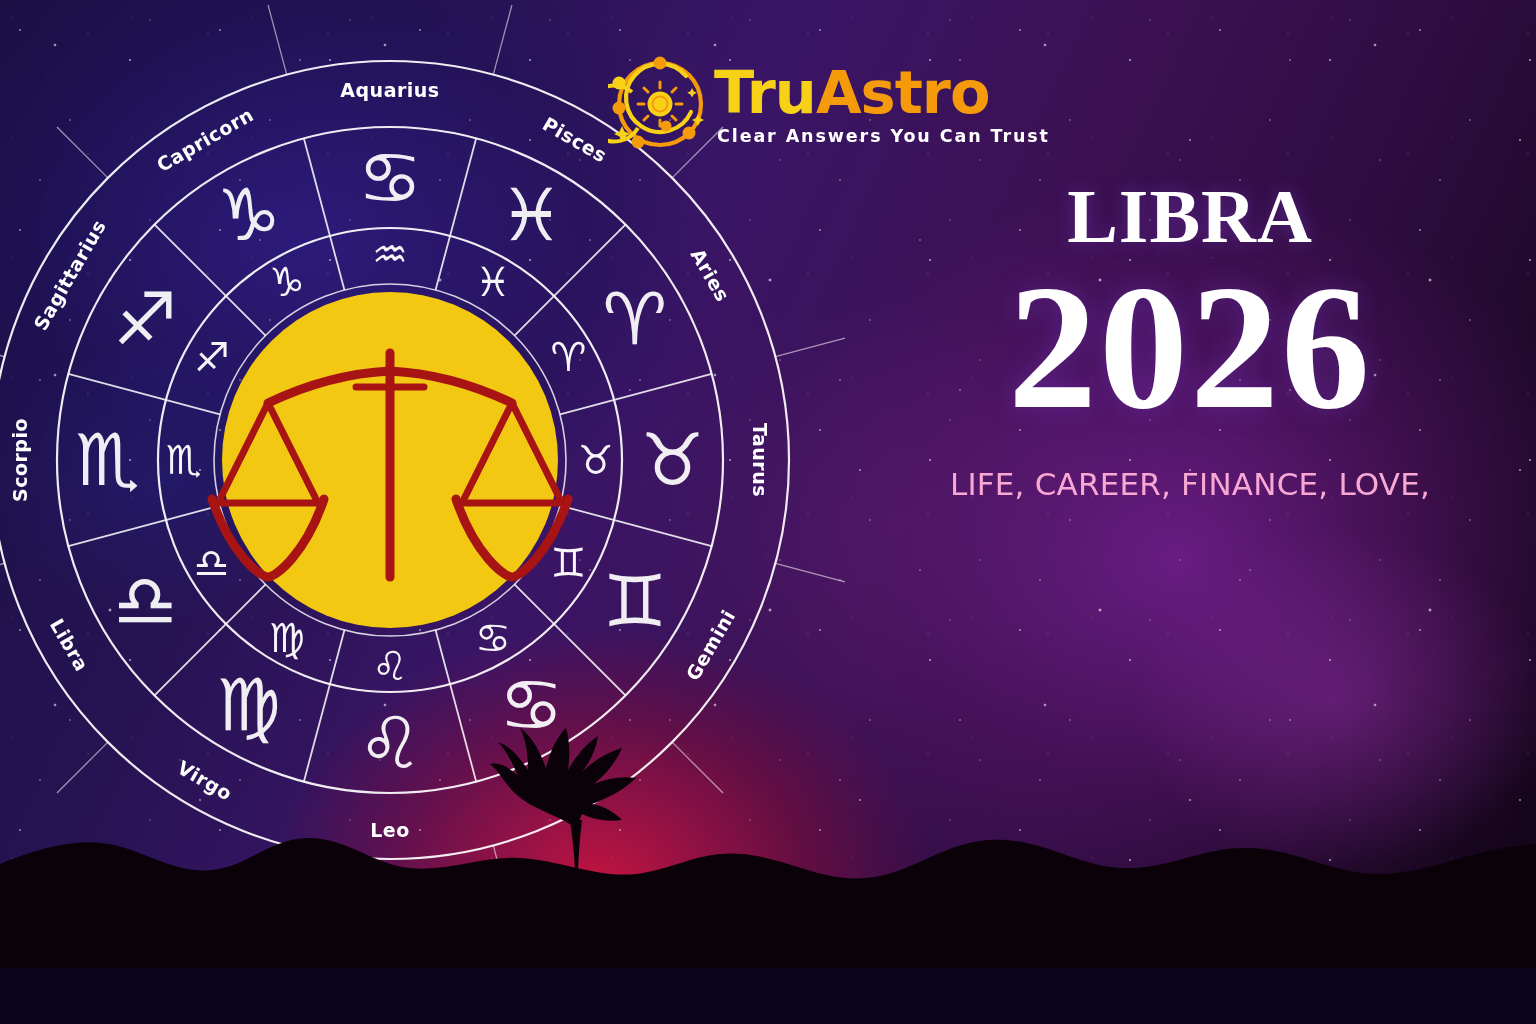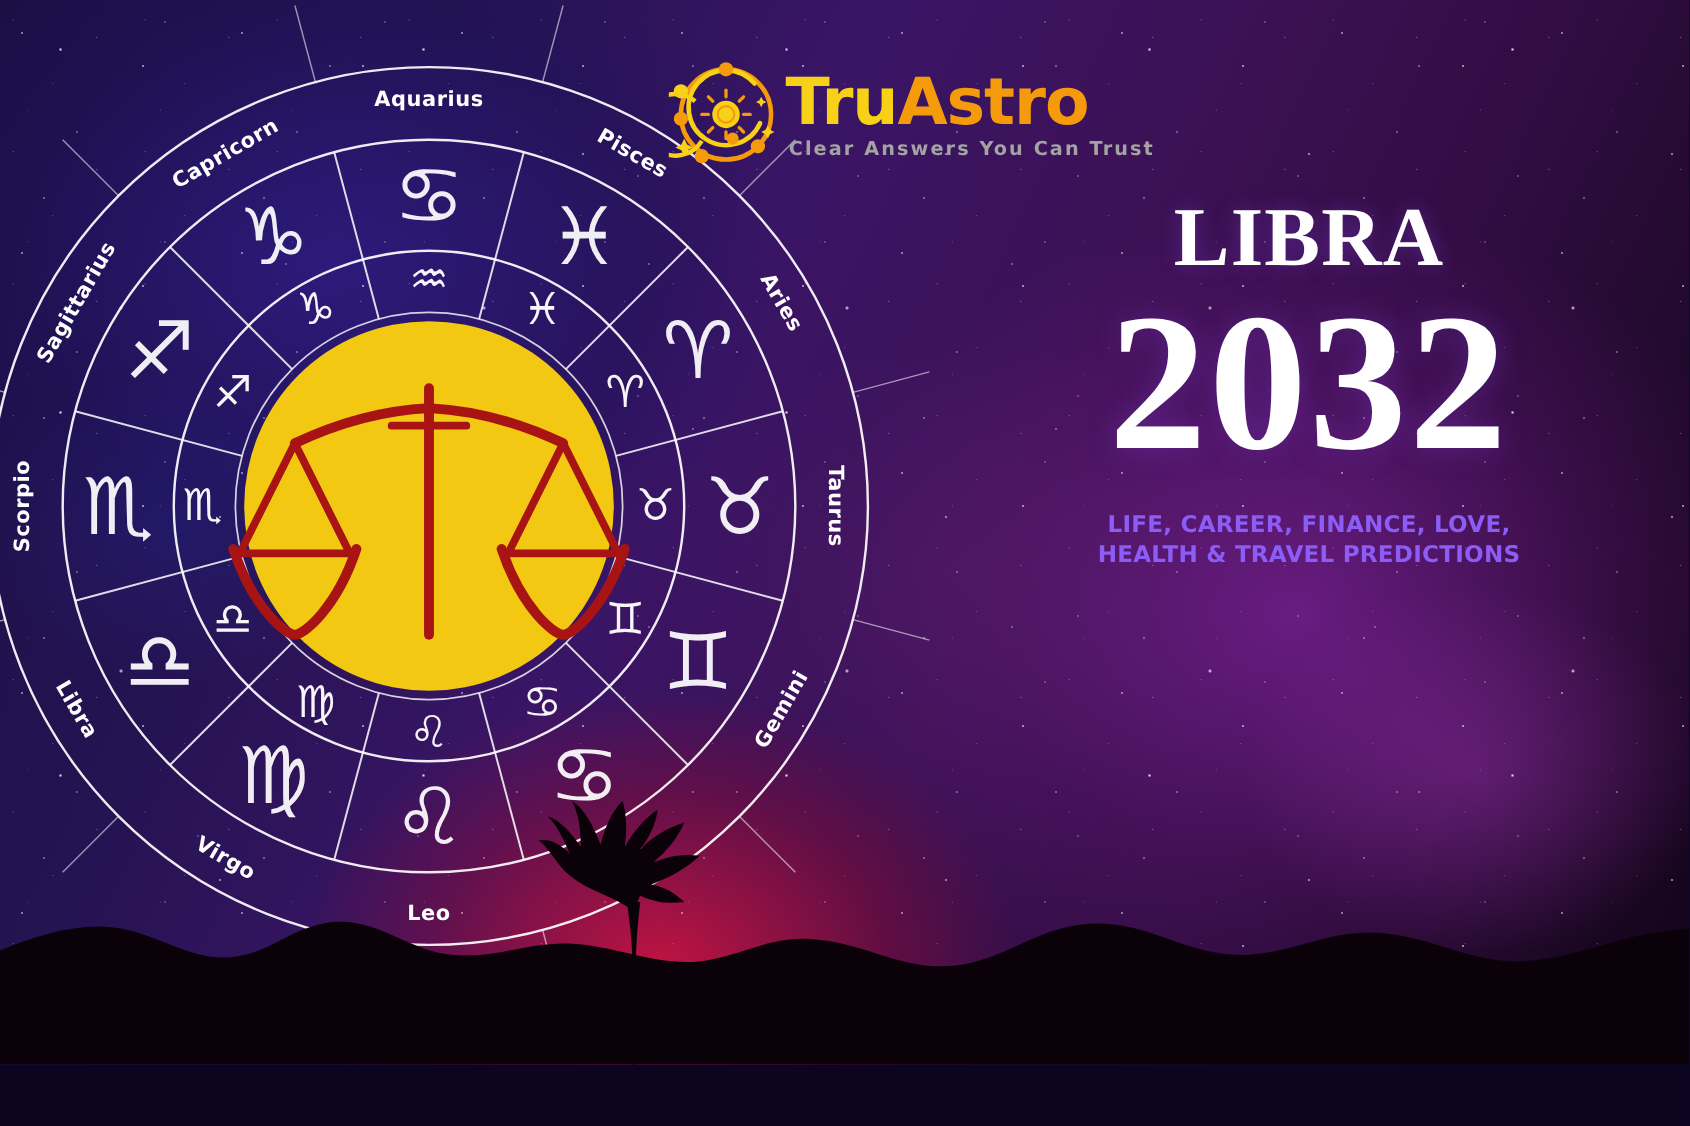--- a/index.html
+++ b/index.html
@@ -110,21 +110,21 @@
   #logo-text { display:flex; flex-direction:column; }
   .brand {
     font-family:"DejaVu Sans", sans-serif;
     font-size:59px; font-weight:700; line-height:1.0;
     letter-spacing:-1px; white-space:nowrap;
   }
   .brand .tru { color:#F6D117; }
   .brand .astro { color:#F59B0B; }
   .tagline {
     font-family:"DejaVu Sans", sans-serif;
-    font-size:17.5px; font-weight:700; color:#a3a3a3;
+    font-size:17.5px; font-weight:700; color:#ffffff;
     letter-spacing:1.9px; white-space:nowrap;
     margin-top:4px; margin-left:3px;
   }
 
   
   #copy {
     position:absolute; left:880px; top:175px;
     width:620px; text-align:center;
   }
   .headline {
@@ -137,22 +137,22 @@
   .year {
     font-family:"Liberation Serif", "DejaVu Serif", serif;
     font-weight:700; color:#ffffff;
     font-size:178px; line-height:1.02;
     letter-spacing:2px;
     margin-top:-2px;
     text-shadow:0 0 26px rgba(120,60,200,.40);
   }
   .subhead {
     font-family:"DejaVu Sans", sans-serif;
-    font-weight:700; color:#8b5cf6;
-    font-size:21px; line-height:1.30;
+    font-weight:400; color:#f9a8d4;
+    font-size:31px; line-height:1.30;
     letter-spacing:.2px;
     margin-top:26px;
   }
 </style>
 </head>
 <body>
 
 <div id="banner">
 
   <div class="sky-base"></div>
@@ -310,20 +310,19 @@
     <div id="logo-text">
       <div class="brand">
         <span class="tru">Tru</span><span class="astro">Astro</span>
       </div>
       <div class="tagline">Clear Answers You Can Trust</div>
     </div>
   </div>
 
   <div id="copy">
     <div class="headline">LIBRA</div>
-    <div class="year">2032</div>
+    <div class="year">2026</div>
     <div class="subhead">
       <div>LIFE, CAREER, FINANCE, LOVE,</div>
-      <div>HEALTH &amp; TRAVEL PREDICTIONS</div>
     </div>
   </div>
 
 </div>
 
 </body></html>

